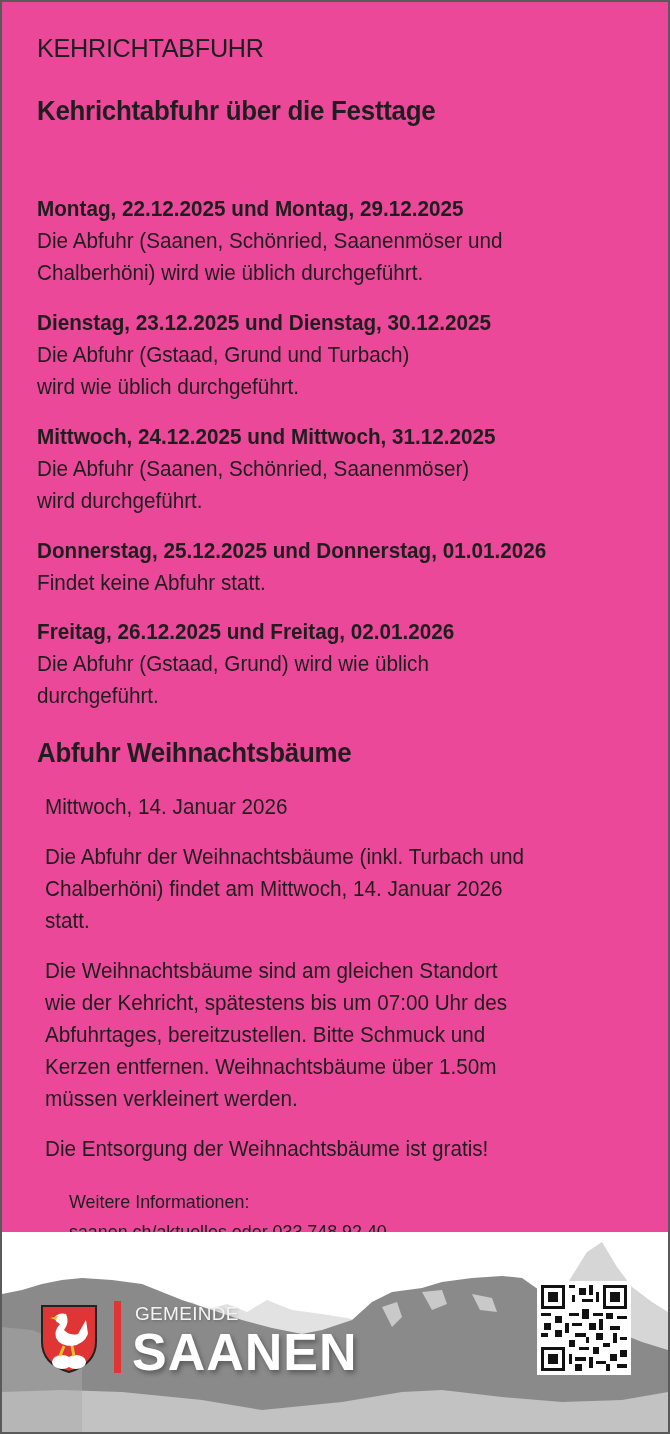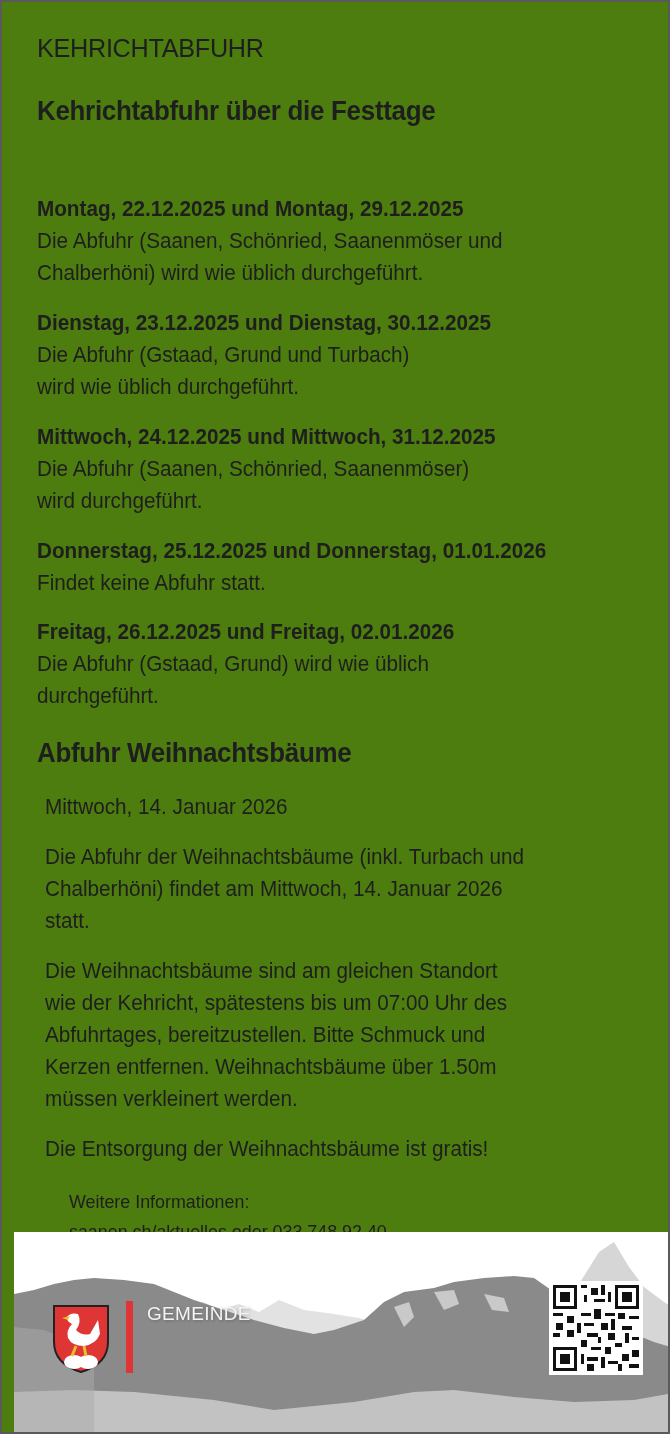--- a/index.html
+++ b/index.html
@@ -2,21 +2,21 @@
 <html><head>
 <meta charset="utf-8">
 <style>
   html, body { margin: 0; padding: 0; background: #ffffff; }
   body { width: 670px; height: 1434px; overflow: hidden; }
   .page {
     position: relative;
     width: 670px; height: 1434px;
     box-sizing: border-box;
     border: 2px solid #5a5a5a;
-    background: #4d7c0f;
+    background: #ec4899;
     font-family: "Liberation Sans", sans-serif;
     color: #1e1e1e;
     overflow: hidden;
   }
   .content { position: absolute; left: 35px; top: 0; width: 610px; }
   .kicker {
     position: absolute; top: 31px; left: 0;
     font-size: 26px; letter-spacing: -0.3px; font-weight: normal;
     transform: scaleX(0.97); transform-origin: left;
   }
@@ -45,21 +45,21 @@
   .para .line {
     font-size: 22px; line-height: 32px; display: block;
     transform: scaleX(0.94); transform-origin: left;
   }
   .info { position: absolute; left: 0; top: 1185px; white-space: nowrap; margin-left: 32px; }
   .info .line {
     font-size: 19px; line-height: 30px; display: block;
     transform: scaleX(0.94); transform-origin: left;
   }
 
-  .banner { position: absolute; left: 12px; right: 0; bottom: 0; height: 200px; padding-left: 20px; }
+  .banner { position: absolute; left: 0; right: 0; bottom: 0; height: 200px; padding-left: 20px; }
   .banner svg.landscape { position: absolute; left: 0; top: 0; width: 666px; height: 200px; }
 
   .crest { position: absolute; left: 38px; top: 72px; width: 58px; height: 70px; }
   .red-bar { position: absolute; left: 112px; top: 69px; width: 7px; height: 72px; background: #e03535; }
   .brand-top {
     position: absolute; left: 133px; top: 71px;
     color: #f4f4f4; font-size: 19px; letter-spacing: 0.3px;
     text-shadow: 1px 1px 3px rgba(0,0,0,0.25);
   }
   .brand-main {
@@ -160,20 +160,21 @@
       <path d="M2 2 L56 2 L56 38 Q56 60 29 68 Q2 60 2 38 Z" fill="#e03535" stroke="#222" stroke-width="2"></path>
       <ellipse cx="22" cy="58" rx="10" ry="7" fill="#ffffff"></ellipse>
       <ellipse cx="36" cy="58" rx="10" ry="7" fill="#ffffff"></ellipse>
       <path d="M14 14 Q18 8 26 10 Q30 18 24 26 Q30 32 38 30 L46 16 L48 30 Q44 40 32 42 Q20 42 16 34 Q14 26 20 20 Q16 18 14 14 Z" fill="#ffffff"></path>
       <path d="M10 14 L18 12 L16 16 Z" fill="#e6c12a"></path>
       <path d="M24 42 L20 52 M32 42 L34 52" stroke="#e6c12a" stroke-width="3"></path>
     </svg>
 
     <div class="red-bar"></div>
     <div class="brand-top">GEMEINDE</div>
+    <div class="brand-main">SAANEN</div>
 
     <div class="qr">
       <svg viewBox="0 0 25 25" width="86" height="86" shape-rendering="crispEdges">
         <rect width="25" height="25" fill="#ffffff"></rect>
         <g fill="#111">
           <path d="M0 0h7v7h-7z M1 1v5h5v-5z" fill-rule="evenodd"></path>
           <rect x="2" y="2" width="3" height="3"></rect>
           <path d="M18 0h7v7h-7z M19 1v5h5v-5z" fill-rule="evenodd"></path>
           <rect x="20" y="2" width="3" height="3"></rect>
           <path d="M0 18h7v7h-7z M1 19v5h5v-5z" fill-rule="evenodd"></path>

